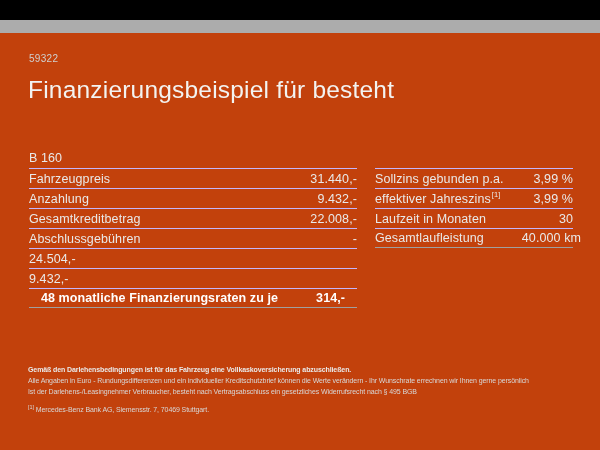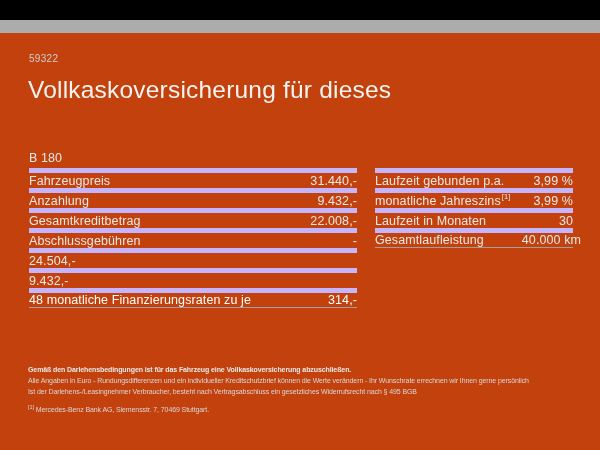--- a/index.html
+++ b/index.html
@@ -50,28 +50,28 @@
     display: flex;
   }
   .col-left  { width: 328px; }
   .col-right { width: 198px; margin-left: 18px; }
 
   .t-row {
     height: 20px;
     display: flex;
     justify-content: space-between;
     align-items: center;
-    border-top: 5px solid #c4b5fd;
+    border-top: 1px solid #c4b5fd;
     font-size: 12.5px;
     color: #e9e9e9;
     letter-spacing: 0.1px;
   }
   .t-row.header { border-top: none; }
   .t-row.last   { border-bottom: 1px solid #a0a0a0; gap: 38px; }
-  .t-row.bold   { font-weight: 400; color: #ffffff; }
+  .t-row.bold   { font-weight: 700; color: #ffffff; justify-content: center; }
   .t-spacer     { height: 20px; }
 
   .t-label { white-space: nowrap; }
   .t-value { white-space: nowrap; text-align: right; }
   .t-label sup {
     font-size: 7.5px;
     vertical-align: super;
     line-height: 0;
     margin-left: 1px;
   }
@@ -97,27 +97,27 @@
 </style>
 </head>
 <body>
 
 <div class="screen">
 
   <div class="letterbox top"></div>
 
   <div class="ref-number">59322</div>
 
-  <h1 class="page-title"><span>Vollkaskoversicherung für dieses</span><br></h1>
+  <h1 class="page-title"><span>Finanzierungsbeispiel für besteht</span><br></h1>
 
   <div class="tables">
 
     <div class="col-left">
       <div class="t-row header">
-        <span class="t-label">B 180</span>
+        <span class="t-label">B 160</span>
       </div>
       <div class="t-row">
         <span class="t-label">Fahrzeugpreis</span>
         <span class="t-value">31.440,-</span>
       </div>
       <div class="t-row">
         <span class="t-label">Anzahlung</span>
         <span class="t-value">9.432,-</span>
       </div>
       <div class="t-row">
@@ -136,25 +136,25 @@
       </div>
       <div class="t-row bold last">
         <span class="t-label">48 monatliche Finanzierungsraten zu je</span>
         <span class="t-value">314,-</span>
       </div>
     </div>
 
     <div class="col-right">
       <div class="t-spacer"></div>
       <div class="t-row">
-        <span class="t-label">Laufzeit gebunden p.a.</span>
+        <span class="t-label">Sollzins gebunden p.a.</span>
         <span class="t-value">3,99 %</span>
       </div>
       <div class="t-row">
-        <span class="t-label"><span>monatliche Jahreszins</span><sup>[1]</sup></span>
+        <span class="t-label"><span>effektiver Jahreszins</span><sup>[1]</sup></span>
         <span class="t-value">3,99 %</span>
       </div>
       <div class="t-row">
         <span class="t-label">Laufzeit in Monaten</span>
         <span class="t-value">30</span>
       </div>
       <div class="t-row last">
         <span class="t-label">Gesamtlaufleistung</span>
         <span class="t-value">40.000 km</span>
       </div>

